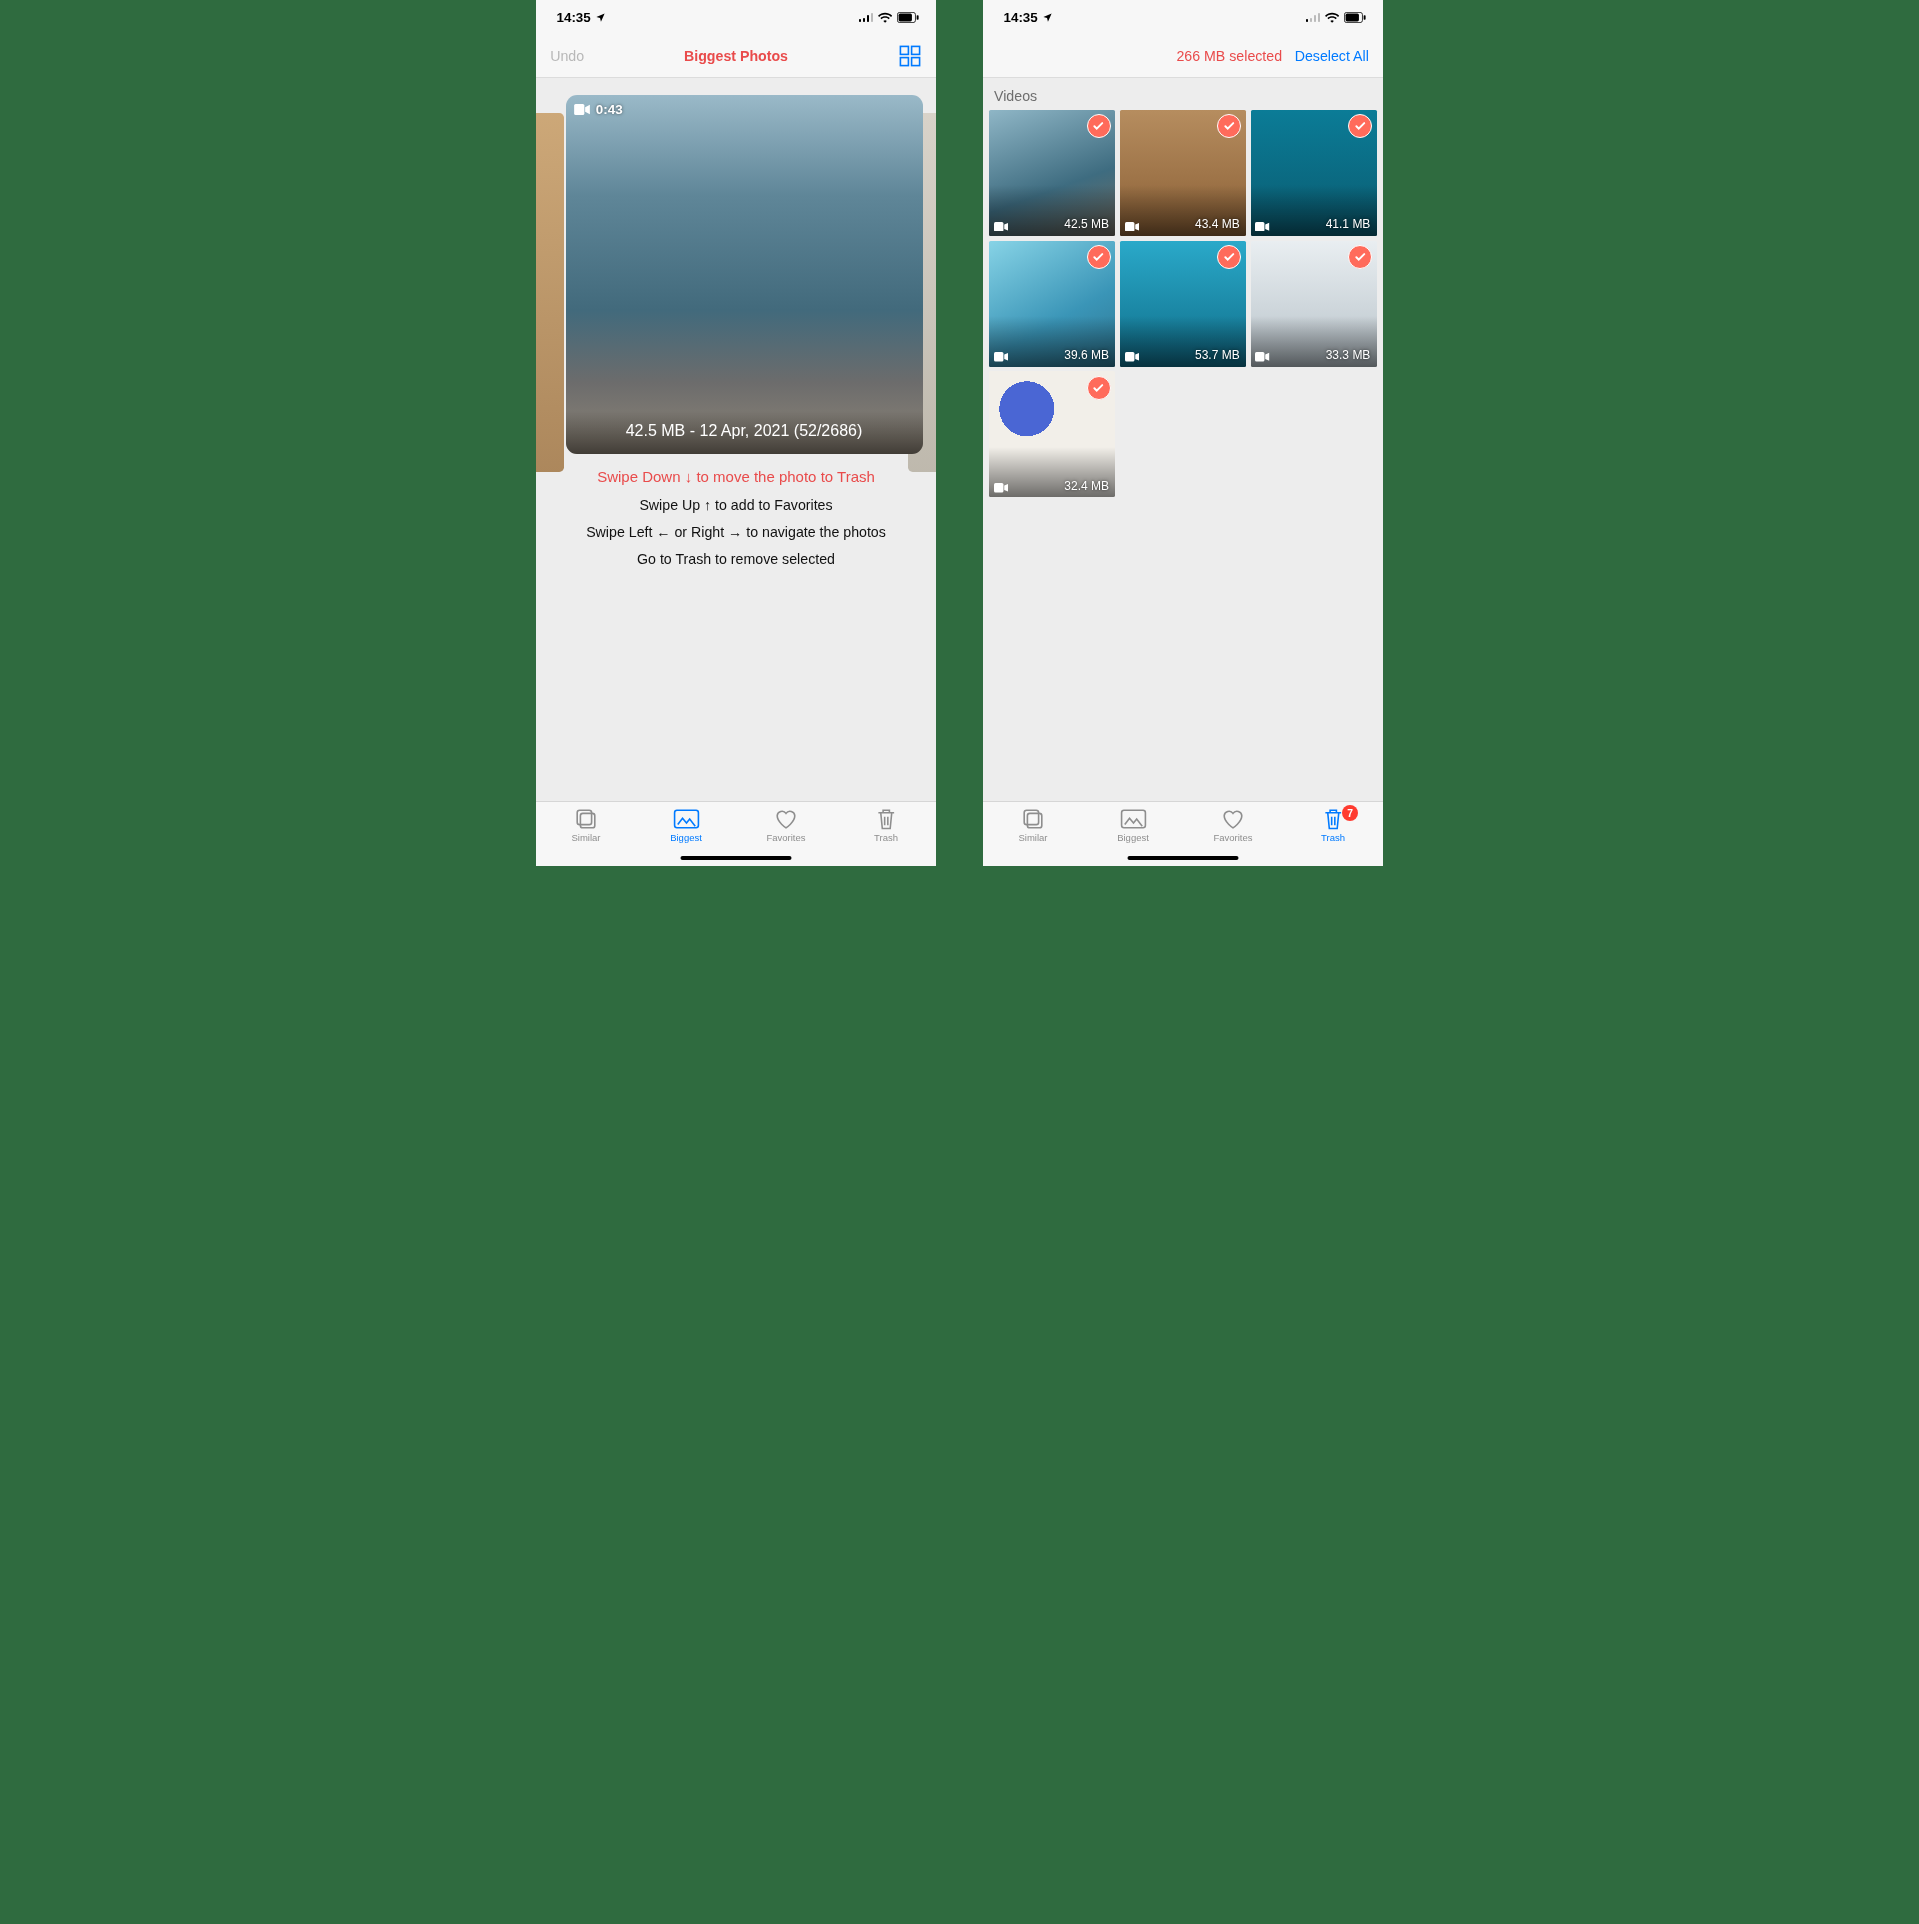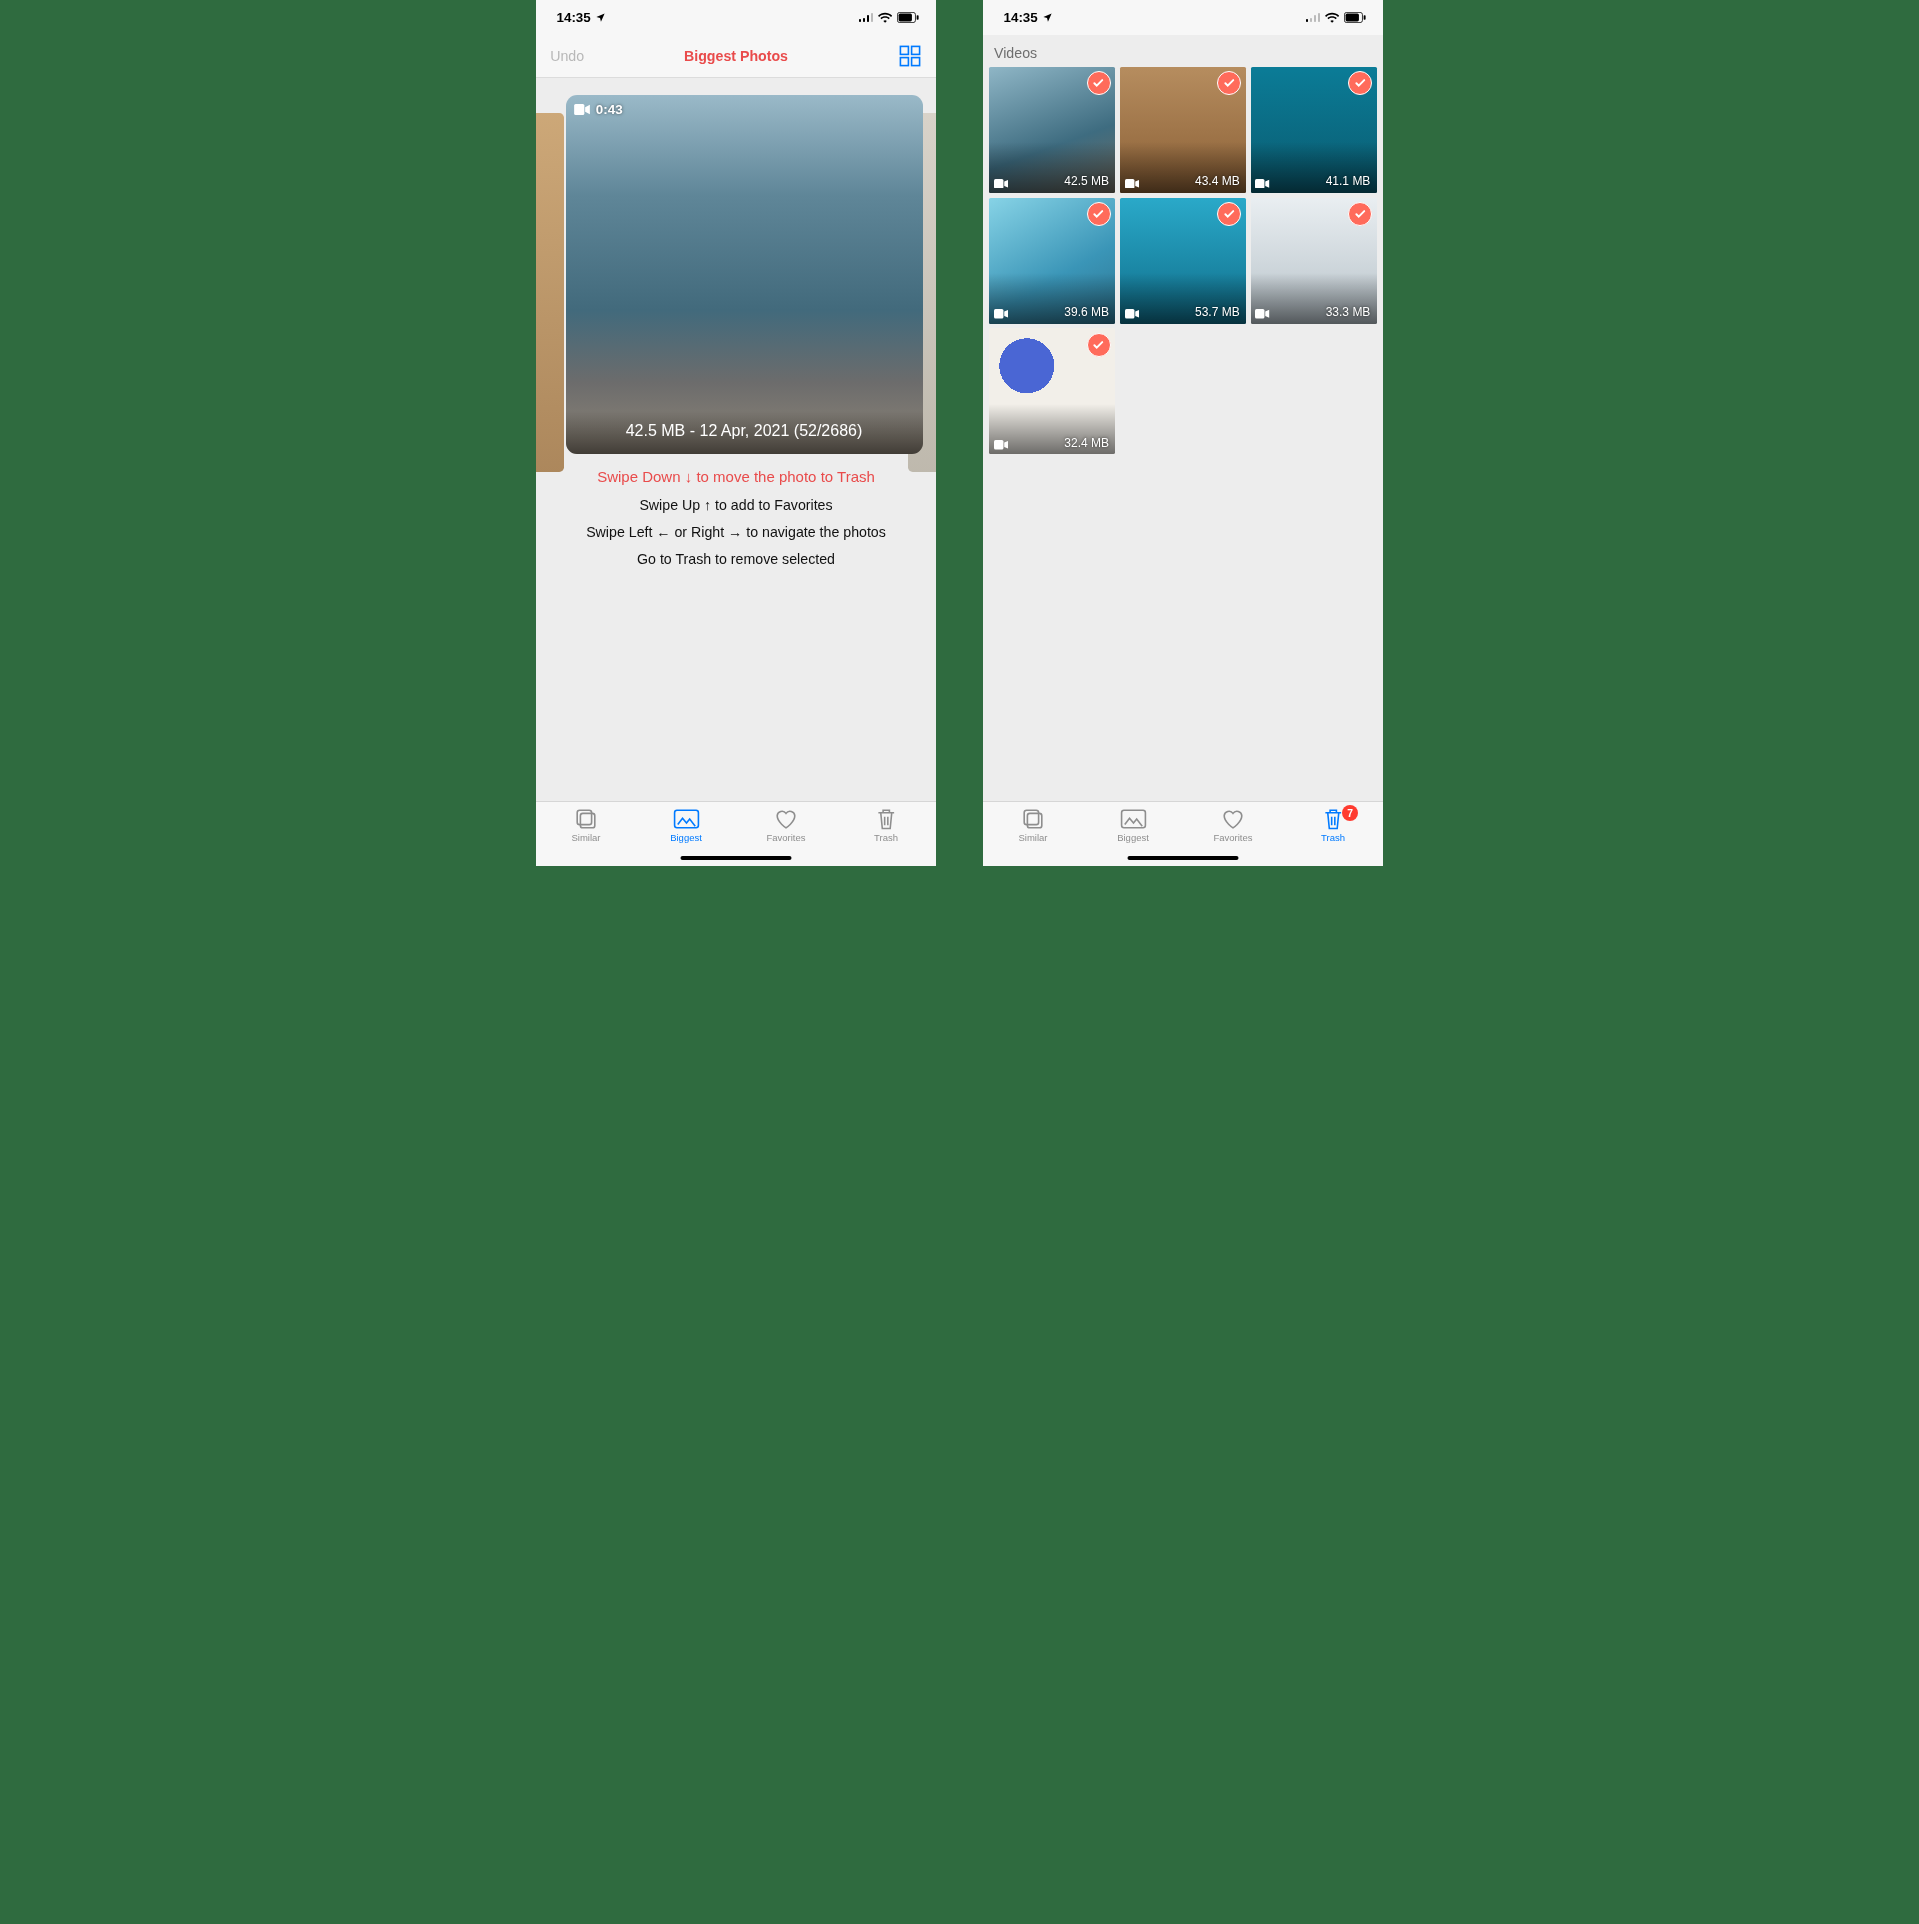--- a/index.html
+++ b/index.html
@@ -313,20 +313,26 @@
       <span class="battery-icon">
         <svg width="22" height="11" viewBox="0 0 28 14">
             <rect x="0.5" y="0.5" width="23" height="13" rx="3" fill="none" stroke="#000" stroke-width="1"></rect>
             <rect x="2" y="2" width="17" height="10" rx="2" fill="#000"></rect>
             <rect x="25" y="4" width="2.5" height="6" rx="1" fill="#000"></rect>
           </svg>
       </span>
     </div>
   </div>
 
+  <div class="navbar">
+    <div class="nav-right-group">
+      <span class="nav-right-red">266 MB selected</span>
+      <span class="nav-right-blue">Deselect All</span>
+    </div>
+  </div>
 
   <div class="section-header">Videos</div>
 
   <div class="grid-area">
     <div class="grid">
       <div class="thumb bg-pool1">
         <div class="bot-grad"></div>
         <div class="sel-badge">
             <svg width="12.6" height="12.6" viewBox="0 0 16 16">
               <path d="M3 8l3 3 7-7" stroke="#fff" stroke-width="2.5" fill="none" stroke-linecap="round"></path>

